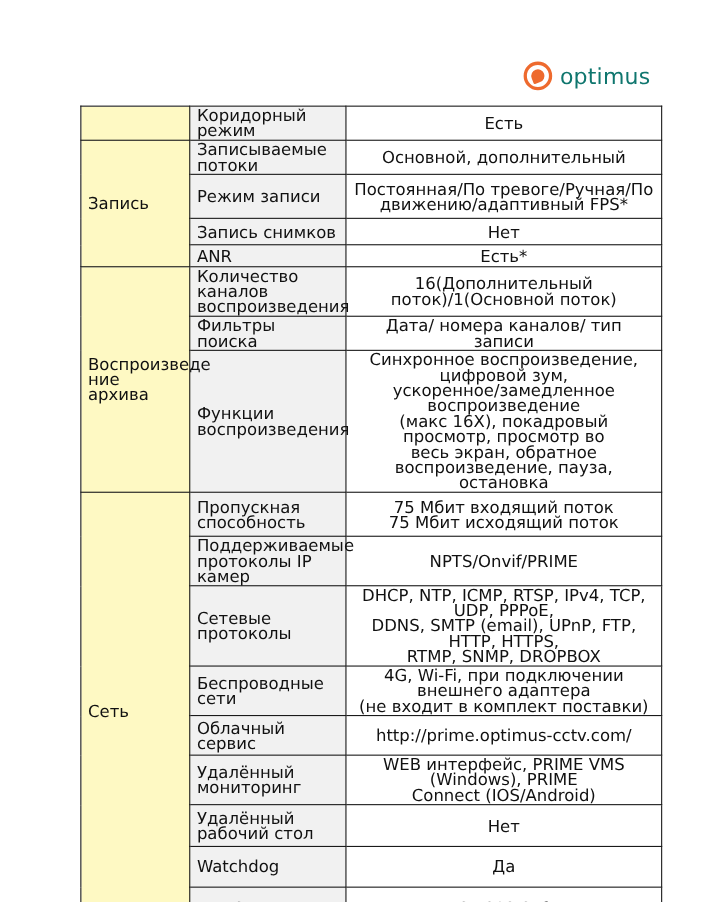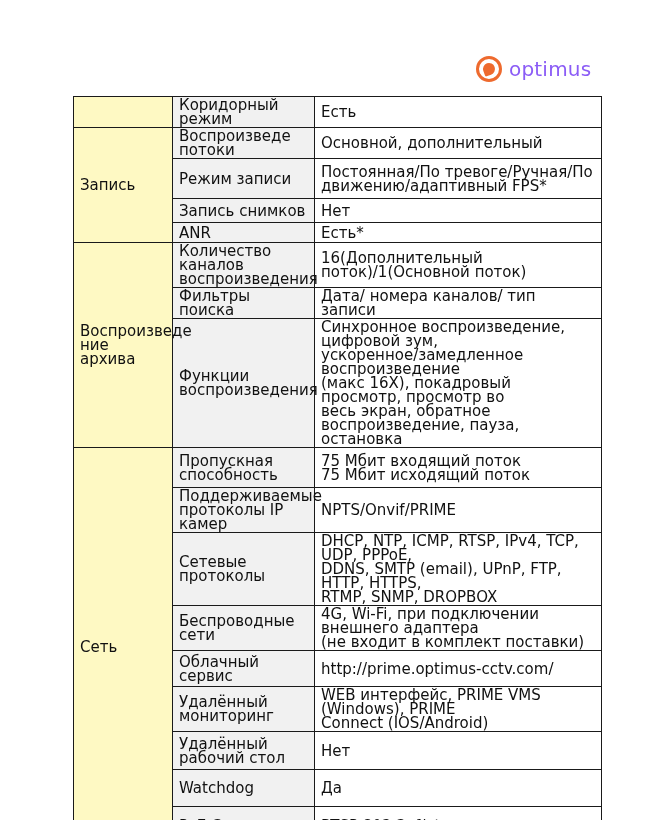--- a/index.html
+++ b/index.html
@@ -3,46 +3,46 @@
 <meta charset="utf-8">
 <style>
   html, body { margin: 0; padding: 0; background: #ffffff; }
   body { width: 645px; height: 820px; position: relative; overflow: hidden;
          font-family: "DejaVu Sans", sans-serif; color: #111; }
   .logo { position: absolute; left: 476px; top: 56px; display: flex; align-items: center; }
   .logo-mark { width: 26px; height: 26px; border-radius: 50%; border: 3px solid #ee6a2e;
                box-sizing: border-box; position: relative; }
   .logo-mark::after { content: ""; position: absolute; left: 4px; top: 4px; width: 12px; height: 12px;
                background: #ee6a2e; border-radius: 50% 50% 50% 10%; transform: rotate(-20deg); }
-  .logo-text { margin-left: 7px; color: #8b5cf6; font-size: 20px; letter-spacing: 0.2px; }
+  .logo-text { margin-left: 7px; color: #0f766e; font-size: 20px; letter-spacing: 0.2px; }
   table.spec { position: absolute; left: 73px; top: 96px; width: 529px;
                border-collapse: collapse; table-layout: fixed; font-size: 15px; line-height: 14px; }
   table.spec td { border: 1px solid #1a1a1a; padding: 1px 6px; vertical-align: middle; }
   td.group { background: #fef9c3; width: 86px; }
   td.param { background: #f1f1f1; width: 129px; }
-  td.val { background: #ffffff; text-align: left; white-space: pre-line; }
+  td.val { background: #ffffff; text-align: center; white-space: pre-line; }
 </style>
 </head>
 <body>
 
 <div class="logo">
   <div class="logo-mark"></div>
   <span class="logo-text">optimus</span>
 </div>
 
 <table class="spec">
   <tbody>
       <tr style="height:30px">
     <td class="group"></td>
     <td class="param">Коридорный режим</td>
     <td class="val">Есть</td>
   </tr>
   <tr style="height:29px">
     <td class="group" rowspan="4">Запись</td>
-    <td class="param">Воспроизведе потоки</td>
+    <td class="param">Записываемые потоки</td>
     <td class="val">Основной, дополнительный</td>
   </tr>
   <tr style="height:40px">
     <td class="param">Режим записи</td>
     <td class="val">Постоянная/По тревоге/Ручная/По
 движению/адаптивный FPS*</td>
   </tr>
   <tr style="height:24px">
     <td class="param">Запись снимков</td>
     <td class="val">Нет</td>

